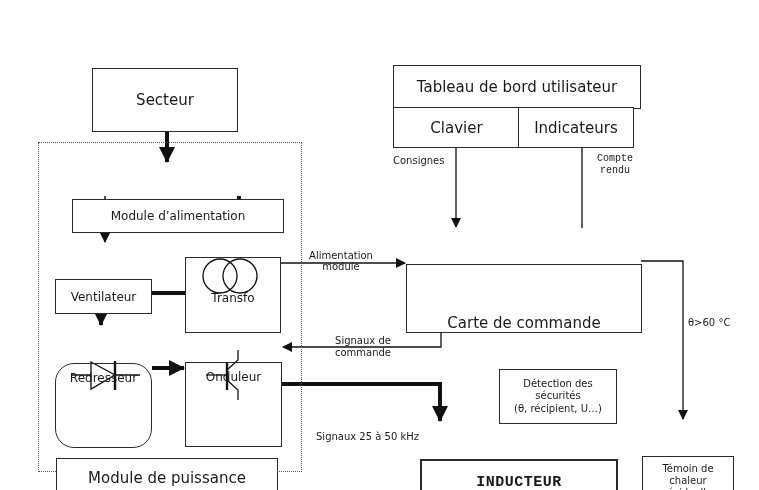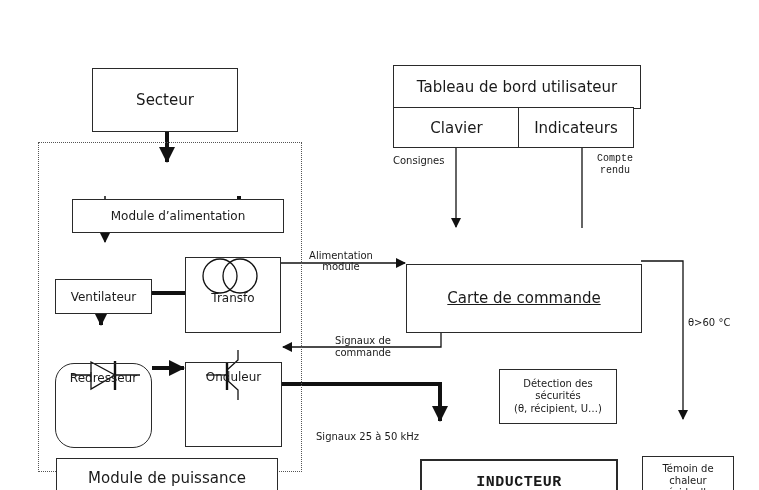--- a/index.html
+++ b/index.html
@@ -108,21 +108,21 @@
 <div class="box t-lg" style="left:393px; top:29px; width:248px; height:44px;">
   <span>Tableau de bord utilisateur</span>
 </div>
 <div class="box t-lg" style="left:393px; top:71px; width:127px; height:41px;">
   <span>Clavier</span>
 </div>
 <div class="box t-lg" style="left:518px; top:71px; width:116px; height:41px;">
   <span>Indicateurs</span>
 </div>
 
-<div class="box t-lg" style="left:406px; top:228px; width:236px; height:69px; align-items:flex-start;text-decoration:underline;">
+<div class="box t-lg" style="left:406px; top:228px; width:236px; height:69px; align-items:flex-end;">
   <span style="margin-top:24px;">Carte de commande</span>
 </div>
 
 <div class="box col t-sm" style="left:499px; top:333px; width:118px; height:55px; line-height:1.25;">
   <span>Détection  des</span>
   <span>sécurités</span>
   <span>(θ, récipient, U…)</span>
 </div>
 
 <div class="box" style="left:420px; top:423px; width:198px; height:47px; border-width:2.5px; font-size:15px; font-weight:bold; letter-spacing:0.5px;font-family:Liberation Mono, monospace;">

